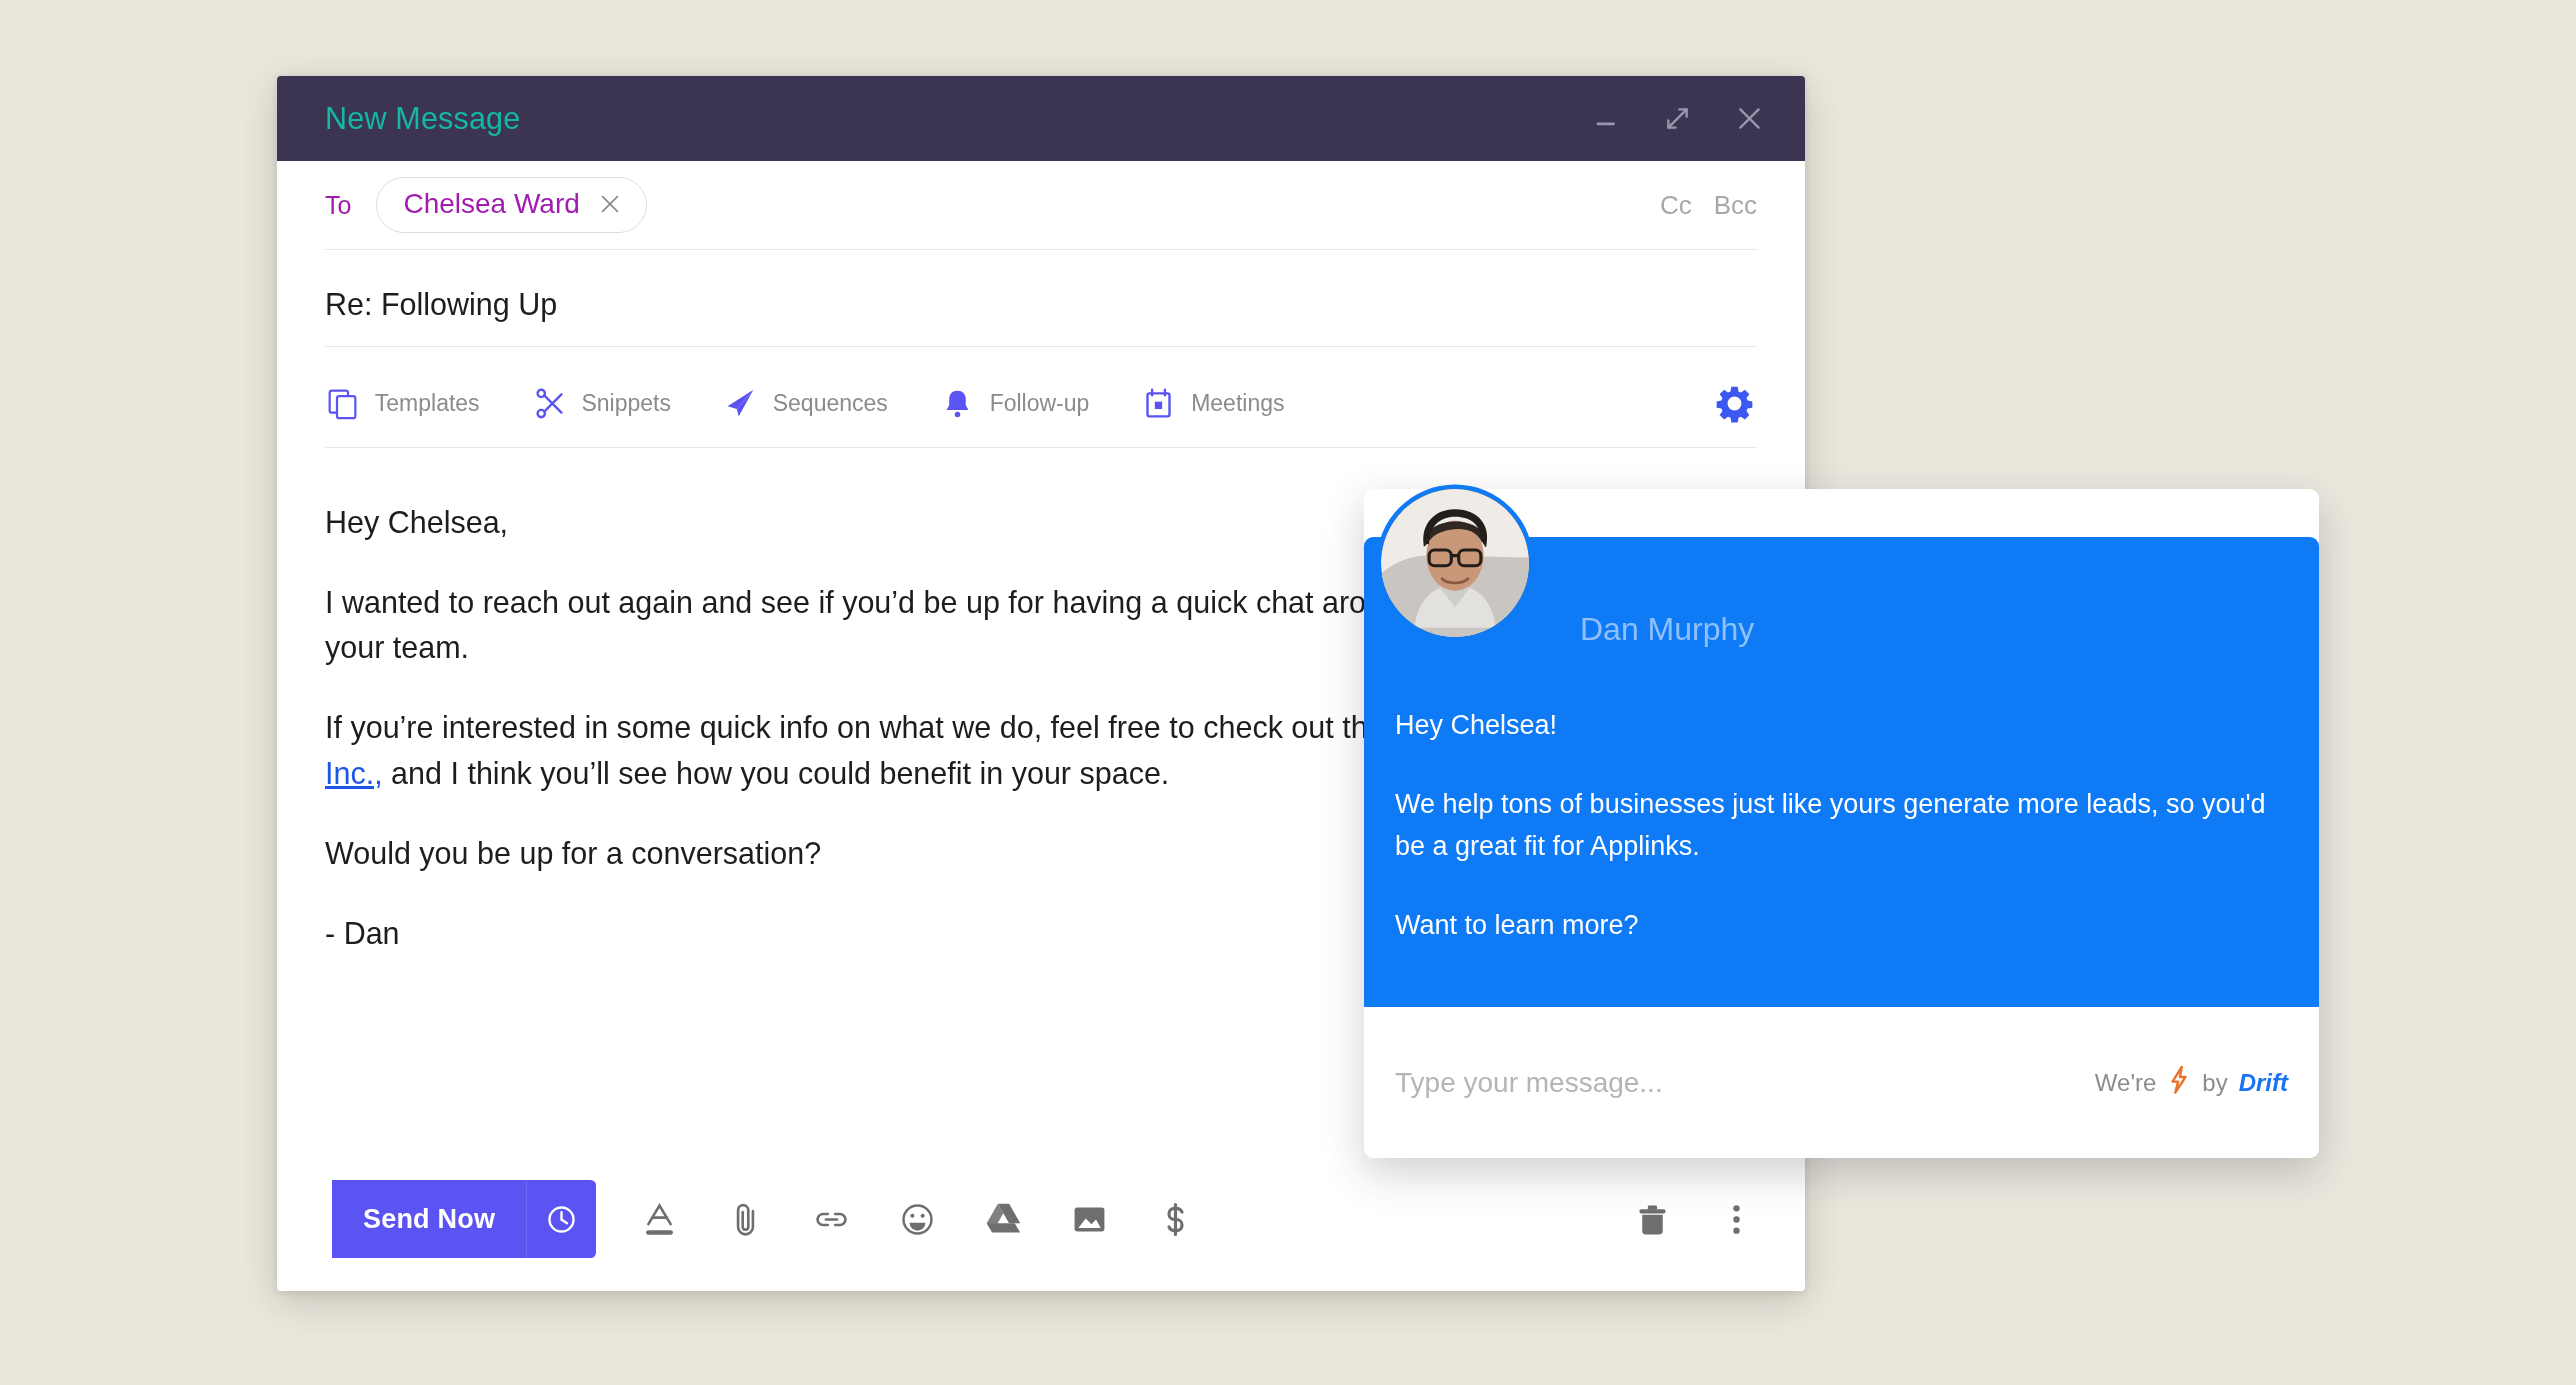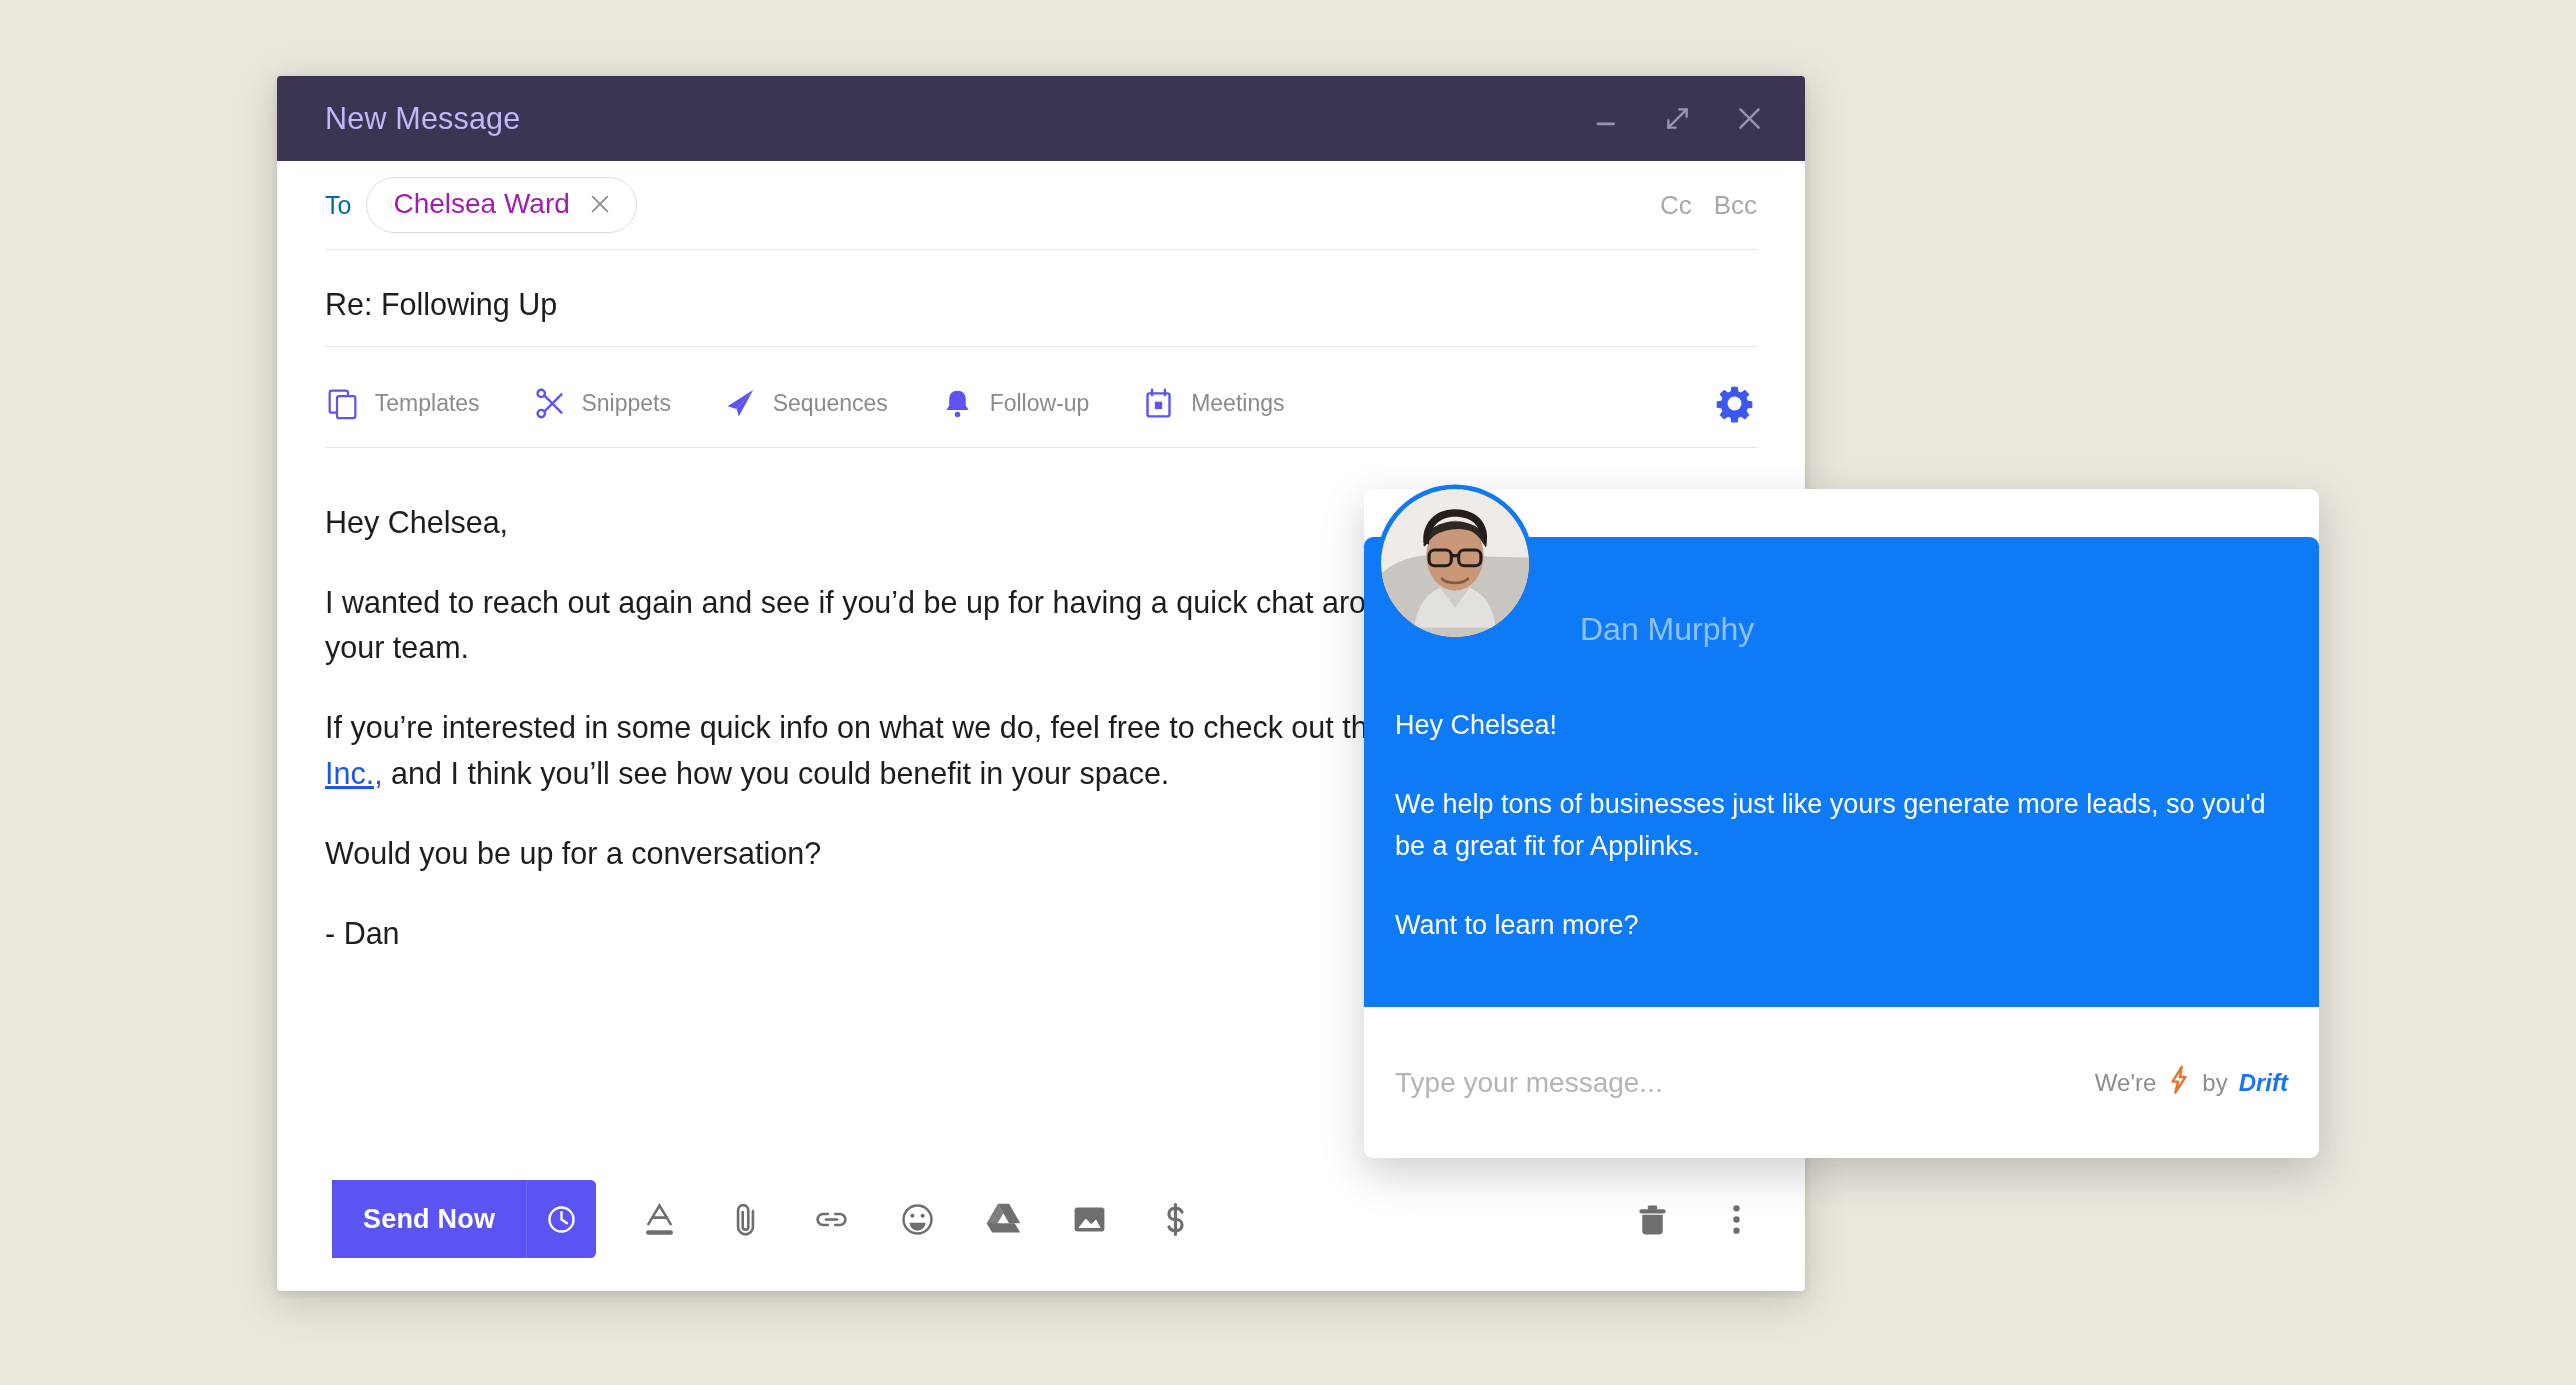--- a/index.html
+++ b/index.html
@@ -18,32 +18,32 @@
     background: #ffffff;
     border-radius: 3.7px;
     box-shadow: 0 9.2px 39px rgba(60,55,45,.22), 0 1.8px 7.4px rgba(60,55,45,.12);
     overflow: hidden;
   }
   .titlebar {
     height: 85px; background: #3c3552;
     display: flex; align-items: center; justify-content: space-between;
     padding: 0 35px 0 48px;
   }
-  .titlebar-title { color: #c4b5fd; font-size: 30.5px; letter-spacing: 0.2px; }
+  .titlebar-title { color: #14b8a6; font-size: 30.5px; letter-spacing: 0.2px; }
   .winbtns { display: flex; align-items: center; gap: 31px; }
   .winbtn { width: 41px; height: 41px; display: flex; align-items: center; justify-content: center; cursor: pointer; }
   .winbtn svg { display: block; }
 
   
   .torow {
     height: 89px; margin: 0 48px; display: flex; align-items: center;
     border-bottom: 0.9px solid #e6e6e6;
     position: relative;
   }
-  .to-label { font-size: 25px; color: #0369a1; margin-right: 15px; }
+  .to-label { font-size: 25px; color: #a21caf; margin-right: 25px; }
   .chip {
     display: inline-flex; align-items: center; gap: 18.5px;
     border: 0.9px solid #dcdcdc; border-radius: 37px;
     padding: 10.2px 24px 12px 26px; background: #fff;
   }
   .chip-name { font-size: 28px; color: #a21caf; }
   .chip-x { cursor: pointer; display: flex; }
   .ccbcc { position: absolute; right: 0; display: flex; gap: 22px; }
   .ccbcc span { font-size: 26px; color: #a8a8a8; cursor: pointer; }
 

